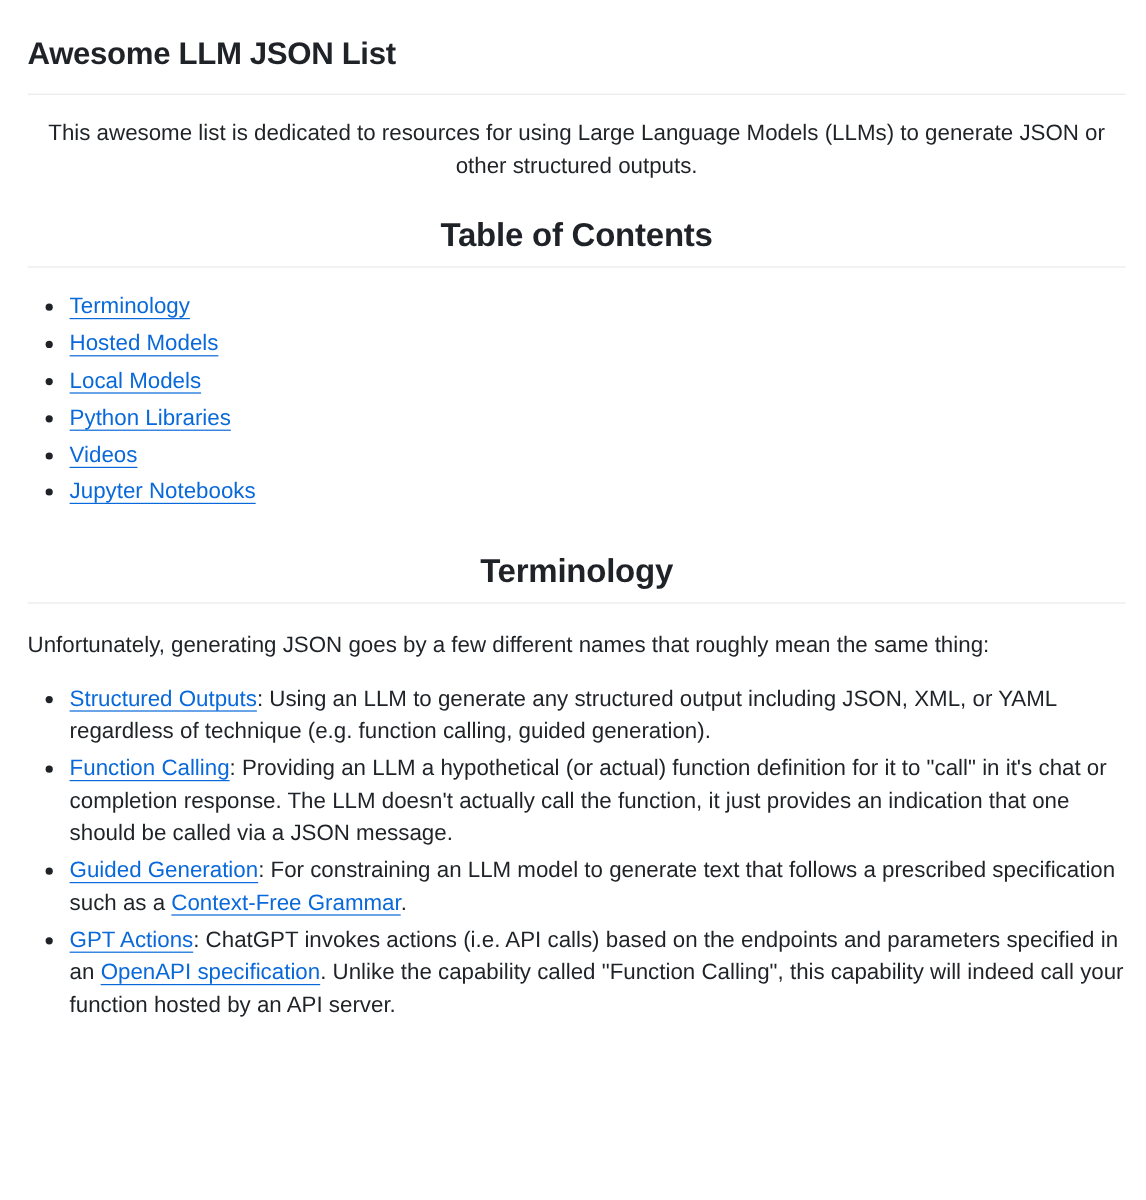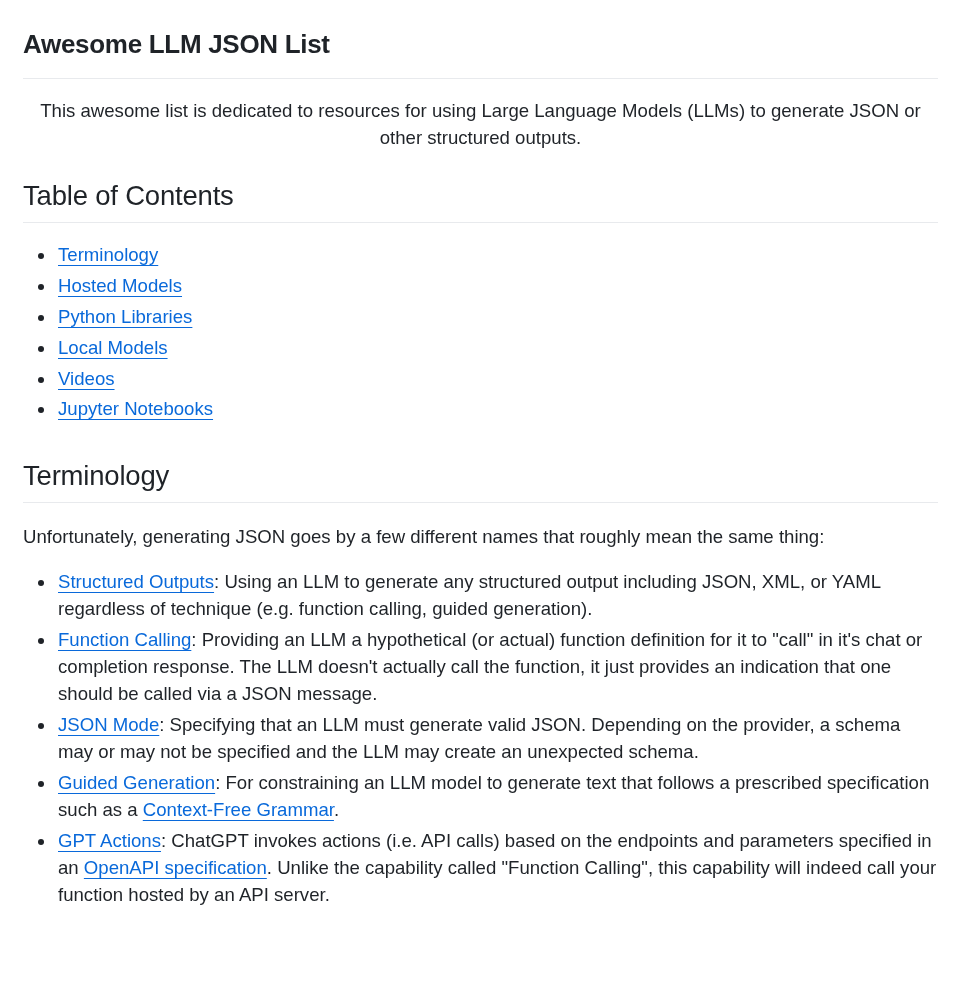--- a/index.html
+++ b/index.html
@@ -12,24 +12,25 @@
     position: absolute; left: 23px; top: 0; width: 915px;
     font-size: 18.6px; line-height: 27px;
   }
   h1 {
     margin: 18px 0 0 0; padding-bottom: 8px;
     font-size: 26px; line-height: 52px; font-weight: 700;
     border-bottom: 1.5px solid #e8eaed;
     letter-spacing: -0.3px;
   }
   h2 {
-    font-size: 27.5px; line-height: 38px; font-weight: 400;
+    font-size: 27.5px; line-height: 38px; font-weight: 700;
     margin: 0; padding-bottom: 7px;
     border-bottom: 1.5px solid #e8eaed;
     letter-spacing: -0.2px;
+    text-align: center;
   }
   p { margin: 0; }
   .intro { margin-top: 18px; text-align: center; }
   #toc-heading { margin-top: 26px; }
   ul { margin: 0; padding-left: 35px; list-style: none; }
   ul li { position: relative; }
   ul li::before {
     content: ""; position: absolute; left: -20px; top: 12px;
     width: 6px; height: 6px; border-radius: 50%; background: #1f2328;
   }
@@ -48,28 +49,27 @@
 <body>
 
 <article class="markdown-body">
   <h1>Awesome LLM JSON List</h1>
   <p class="intro">This awesome list is dedicated to resources for using Large Language Models (LLMs) to generate JSON or other structured outputs.</p>
 
   <h2 id="toc-heading">Table of Contents</h2>
   <ul class="toc-list">
     <li><a href="#">Terminology</a></li>
     <li><a href="#">Hosted Models</a></li>
+    <li><a href="#">Local Models</a></li>
     <li><a href="#">Python Libraries</a></li>
-    <li><a href="#">Local Models</a></li>
     <li><a href="#">Videos</a></li>
     <li><a href="#">Jupyter Notebooks</a></li>
   </ul>
 
   <h2 id="terminology-heading">Terminology</h2>
   <p class="term-intro">Unfortunately, generating JSON goes by a few different names that roughly mean the same thing:</p>
   <ul class="term-list">
     <li><a href="#">Structured Outputs</a><span>: Using an LLM to generate any structured output including JSON, XML, or YAML regardless of technique (e.g. function calling, guided generation).</span></li>
     <li><a href="#">Function Calling</a><span>: Providing an LLM a hypothetical (or actual) function definition for it to "call" in it's chat or completion response. The LLM doesn't actually call the function, it just provides an indication that one should be called via a JSON message.</span></li>
-    <li><a href="#">JSON Mode</a><span>: Specifying that an LLM must generate valid JSON. Depending on the provider, a schema may or may not be specified and the LLM may create an unexpected schema.</span></li>
     <li><a href="#">Guided Generation</a><span>: For constraining an LLM model to generate text that follows a prescribed specification such as a </span><a href="#">Context-Free Grammar</a><span>.</span></li>
     <li><a href="#">GPT Actions</a><span>: ChatGPT invokes actions (i.e. API calls) based on the endpoints and parameters specified in an </span><a href="#">OpenAPI specification</a><span>. Unlike the capability called "Function Calling", this capability will indeed call your function hosted by an API server.</span></li>
   </ul>
 </article>
 
 </body></html>

